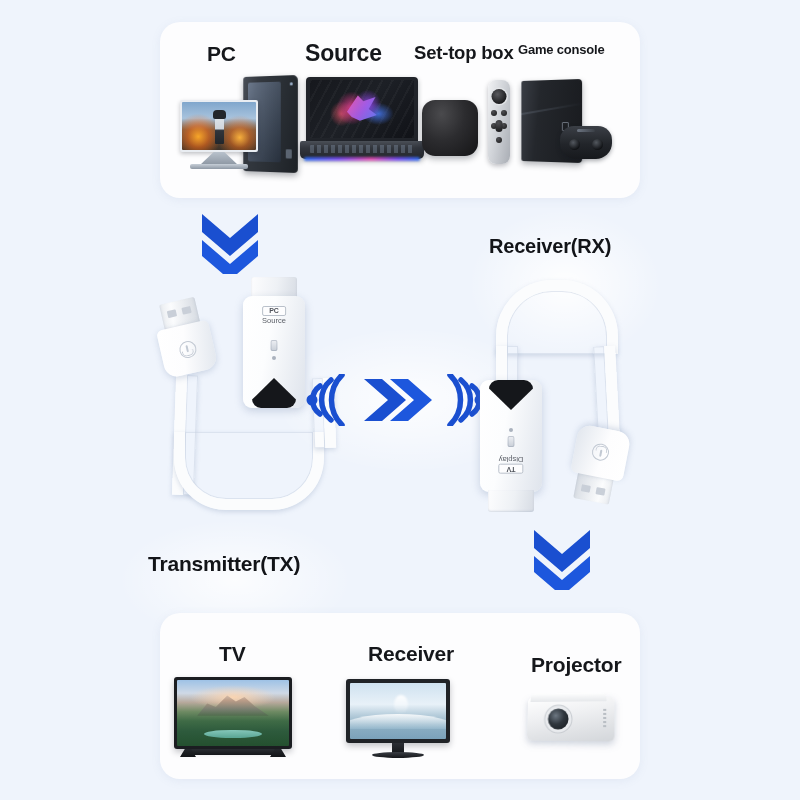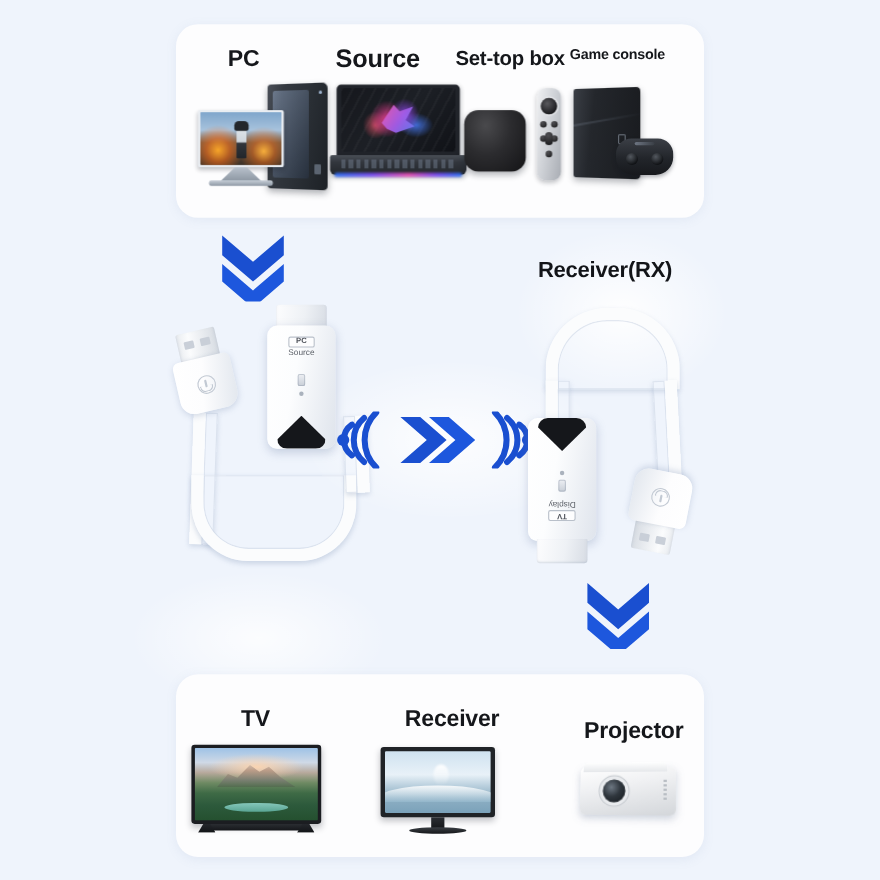--- a/index.html
+++ b/index.html
@@ -536,20 +536,21 @@
     <div class="hdmi-head" style="left:26px; top:228px; border-radius:1px 1px 3px 3px;"></div>
 
     <div class="usb-plug" style="left:110px; top:166px; transform: rotate(191deg);">
       <div class="usb-metal"></div>
       <div class="usb-shell">
           <div class="brand-mark"></div>
         </div>
     </div>
   </div>
 
+  <div class="dev-label" style="left:148px; top:552px; font-size:21px; color:#121418;">Transmitter(TX)</div>
 
   <div class="chev-down" style="left:530px; top:528px;">
     <svg width="64" height="62" viewBox="0 0 64 62">
       <path d="M4 2 L32 26 L60 2 L60 20 L32 44 L4 20 Z" fill="#1a4fd0"></path>
       <path d="M4 28 L32 52 L60 28 L60 44 L32 68 L4 44 Z" fill="#1d57dd"></path>
     </svg>
   </div>
 
   <div class="panel" id="panel-displays">
 

